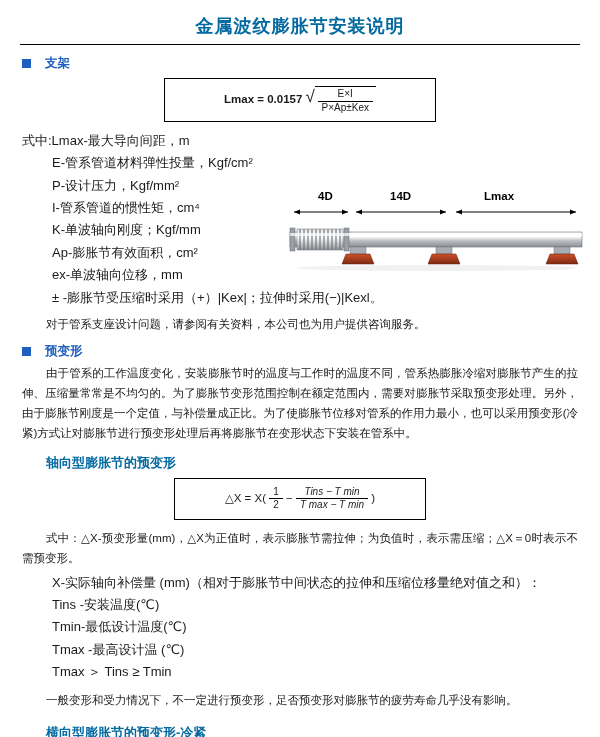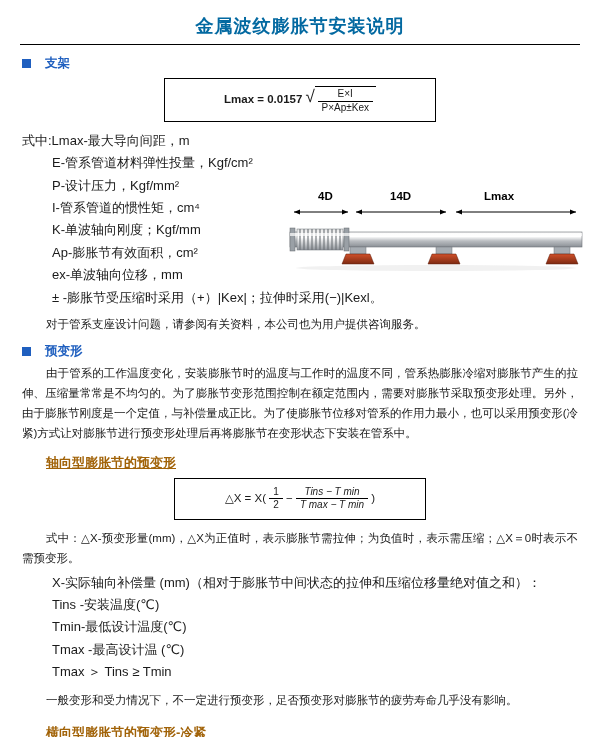--- a/index.html
+++ b/index.html
@@ -36,23 +36,22 @@
     font-weight:bold;
     color:#1f5fbf;
     margin:9px 0 3px 0;
     display:flex;align-items:center;gap:14px;
   }
   .sq{
     display:inline-block;width:9px;height:9px;background:#1f5fbf;flex:0 0 auto;
   }
   .sec-head .txt{color:#1f5fbf;}
   .subhead{
-    font-size:13px;font-weight:bold;color:#a16207;margin:10px 0 4px 0;
+    font-size:13px;font-weight:bold;color:#0369a1;margin:10px 0 4px 0;
     padding-left:24px;
-    text-decoration:underline;
   }
   .formula-box{
     margin:6px auto 8px auto;
     width:210px;
     border:1px solid #000;
     padding:7px 10px;
     text-align:center;
     font-size:11.5px;
     background:#fff;
   }

